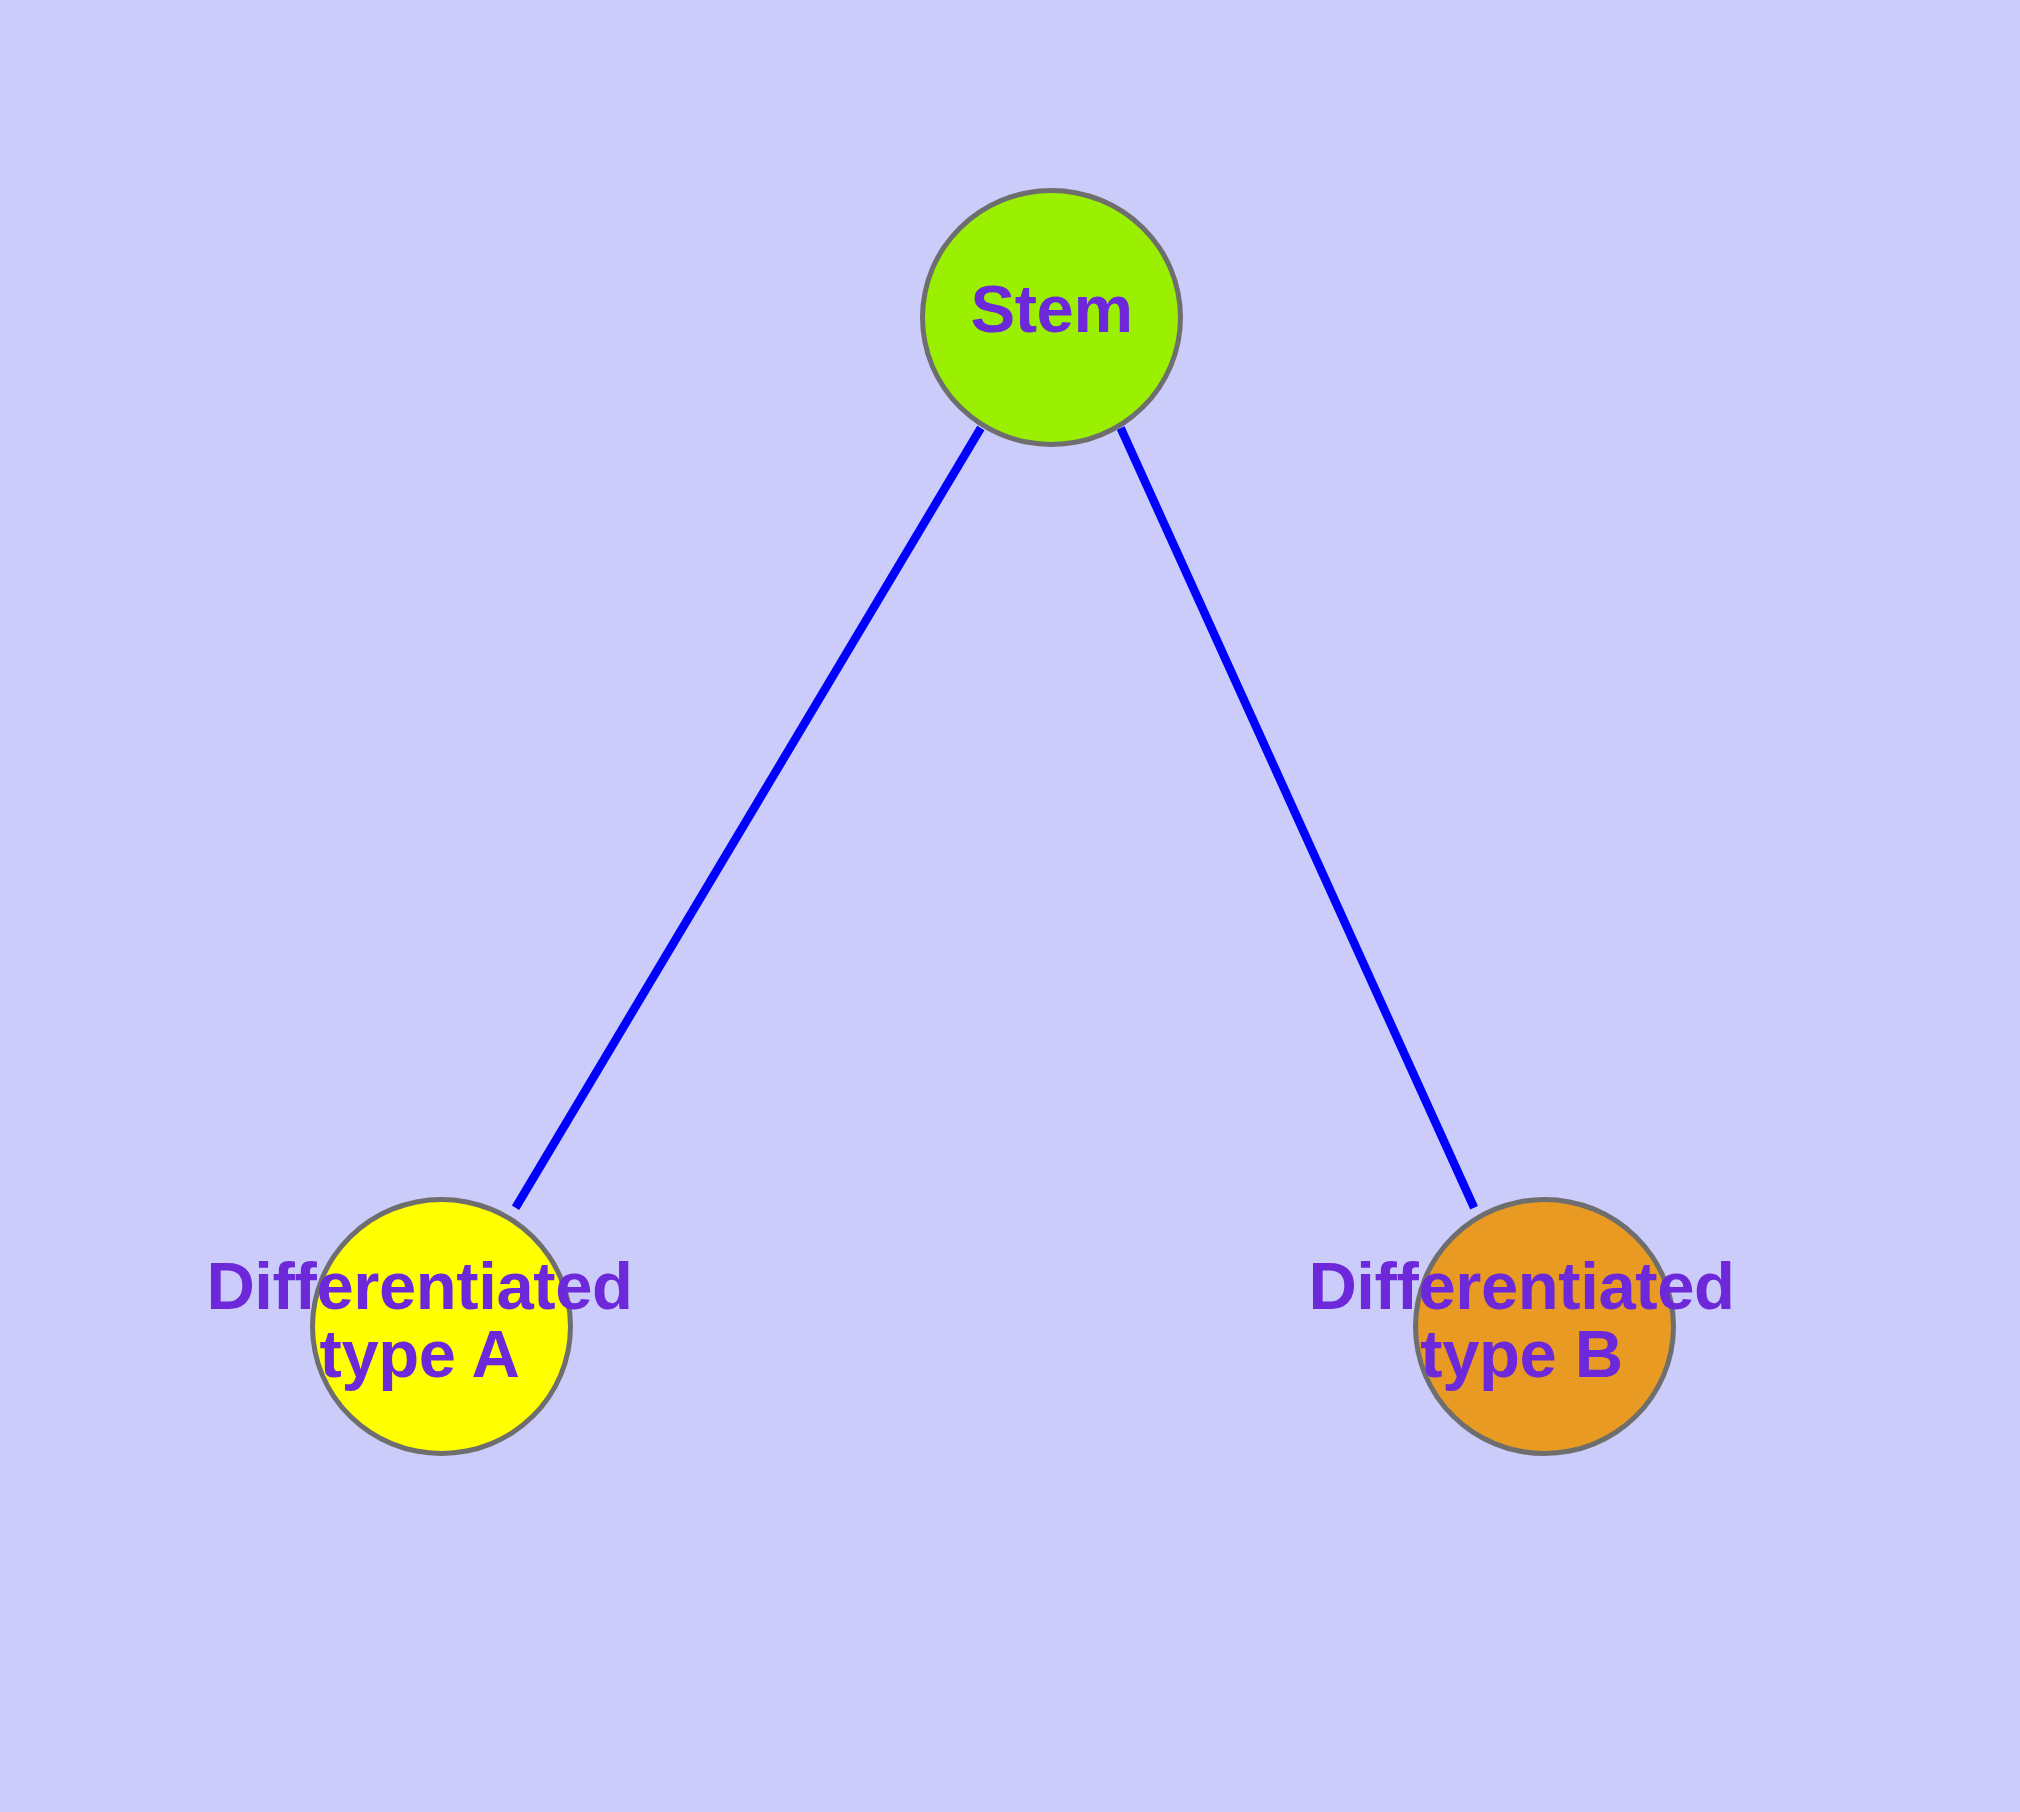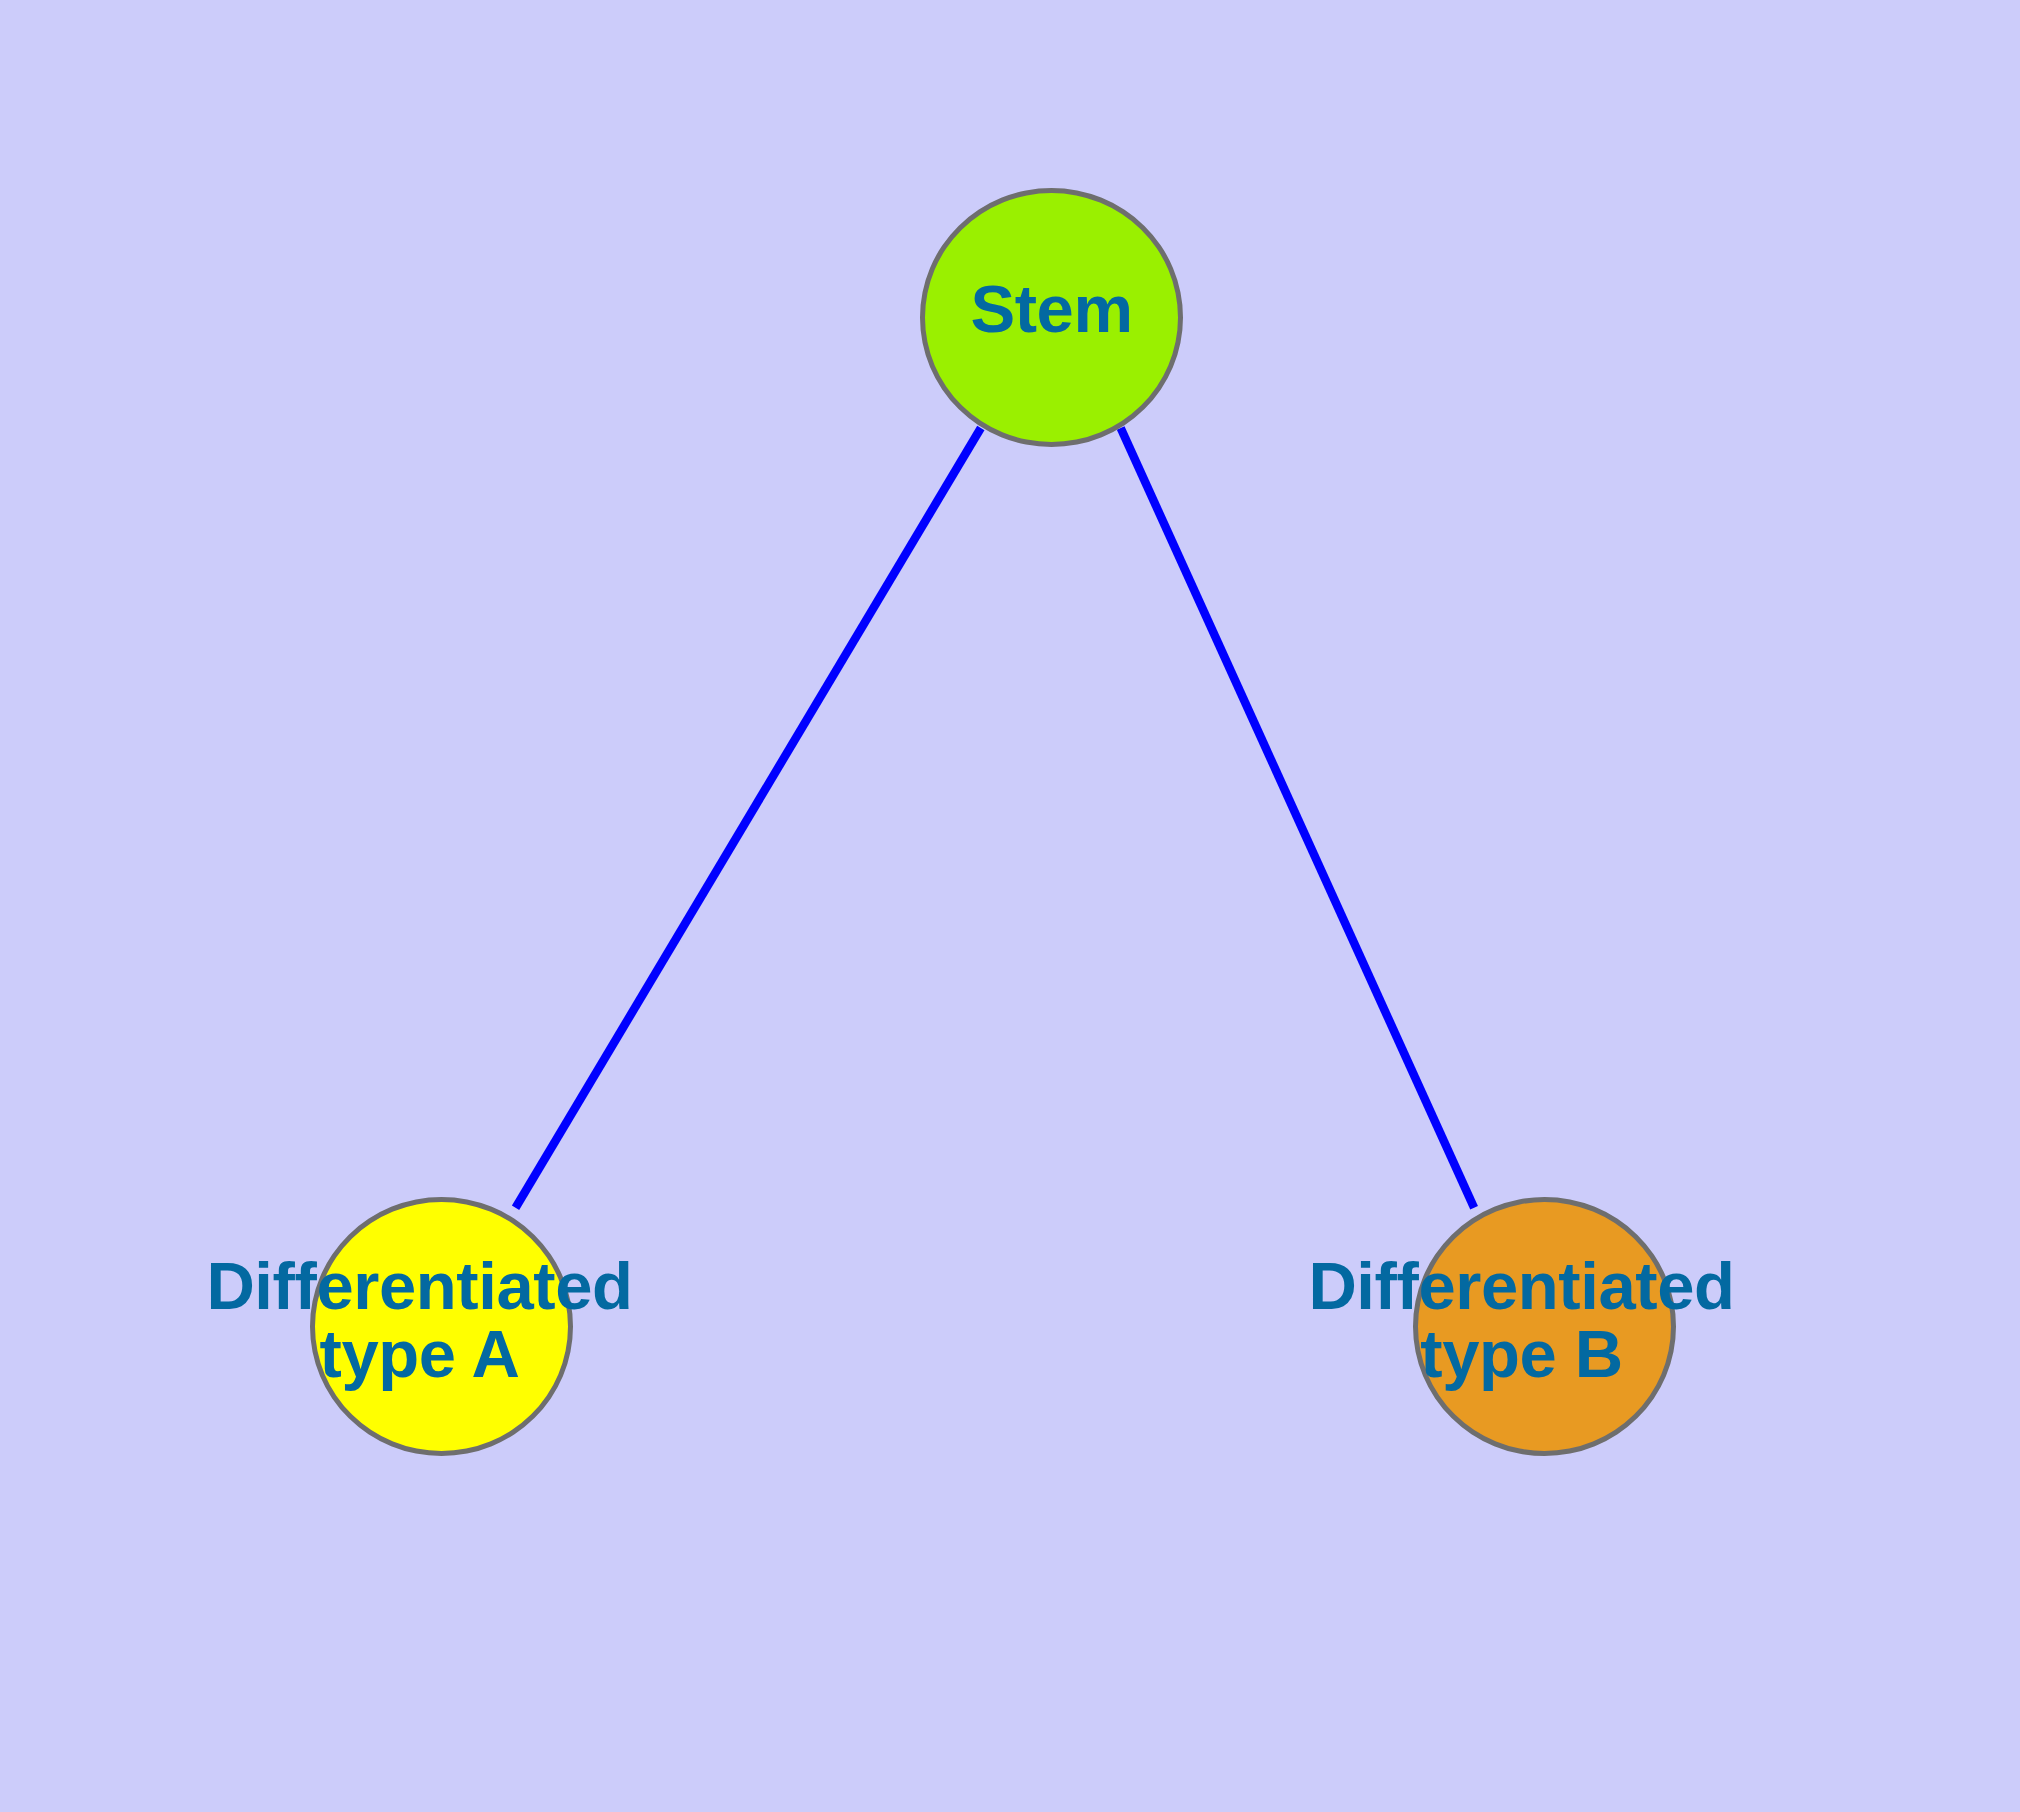--- a/index.html
+++ b/index.html
@@ -30,21 +30,21 @@
   .node {
     position: absolute;
     border-radius: 50%;
     box-sizing: border-box;
     border: 5.1px solid #6e6e6e;
   }
   .node-label {
     position: absolute;
     text-align: center;
     font-weight: bold;
-    color: #0369a1;
+    color: #6d28d9;
     line-height: 1.02;
     white-space: pre-line;
     pointer-events: none;
     letter-spacing: -0.4px;
   }
   #node-stem {
     left: 920px;
     top: 188px;
     width: 263px;
     height: 259px;

